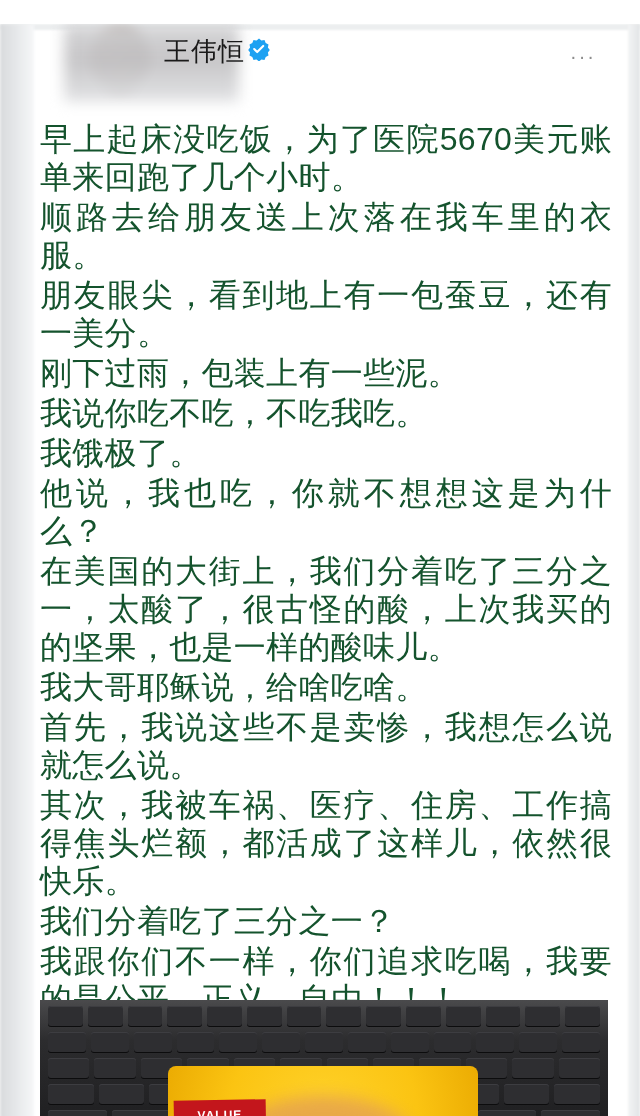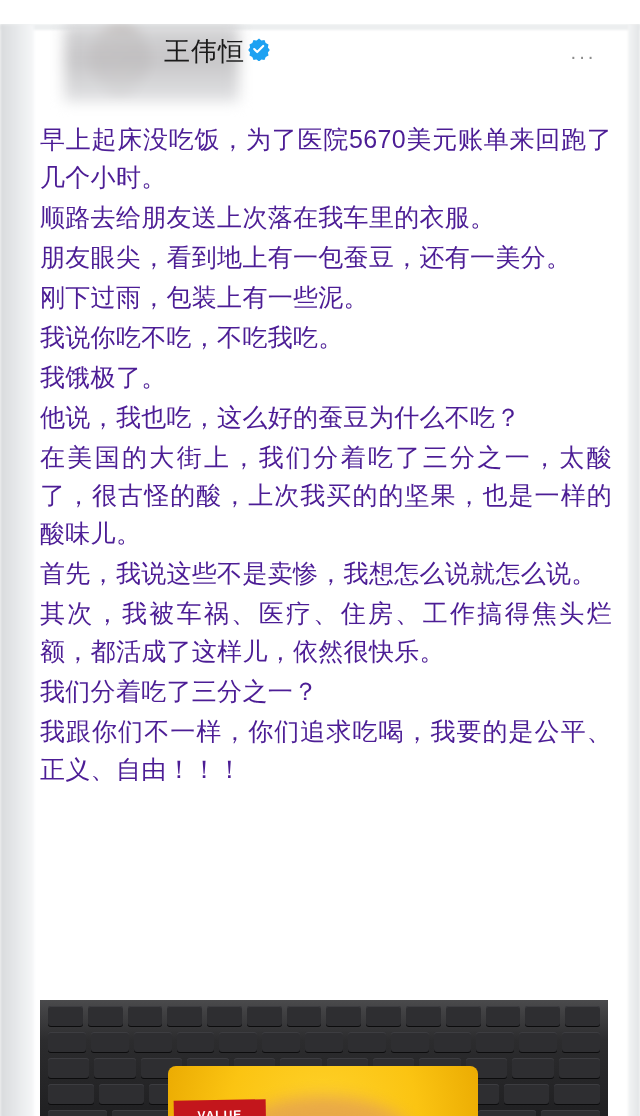--- a/index.html
+++ b/index.html
@@ -105,23 +105,23 @@
   .post-body {
     position: absolute;
     left: 34px;
     top: 96px;
     width: 586px;
     padding: 0 8px 0 6px;
     box-sizing: border-box;
   }
   .post-body p {
     margin: 0 0 2px 0;
-    font-size: 25px;
+    font-size: 32px;
     line-height: 38px;
-    color: #4c1d95;
+    color: #14532d;
     font-family: "Liberation Sans", sans-serif;
     letter-spacing: 0.3px;
     text-align: justify;
   }
 
   
   .attachment {
     position: absolute;
     left: 40px;
     top: 976px;
@@ -246,22 +246,23 @@
     <div class="more-dots">···</div>
   </div>
 
   <div class="post-body">
     <p>早上起床没吃饭，为了医院5670美元账单来回跑了几个小时。</p>
     <p>顺路去给朋友送上次落在我车里的衣服。</p>
     <p>朋友眼尖，看到地上有一包蚕豆，还有一美分。</p>
     <p>刚下过雨，包装上有一些泥。</p>
     <p>我说你吃不吃，不吃我吃。</p>
     <p>我饿极了。</p>
-    <p>他说，我也吃，这么好的蚕豆为什么不吃？</p>
+    <p>他说，我也吃，你就不想想这是为什么？</p>
     <p>在美国的大街上，我们分着吃了三分之一，太酸了，很古怪的酸，上次我买的的坚果，也是一样的酸味儿。</p>
+    <p>我大哥耶稣说，给啥吃啥。</p>
     <p>首先，我说这些不是卖惨，我想怎么说就怎么说。</p>
     <p>其次，我被车祸、医疗、住房、工作搞得焦头烂额，都活成了这样儿，依然很快乐。</p>
     <p>我们分着吃了三分之一？</p>
     <p>我跟你们不一样，你们追求吃喝，我要的是公平、正义、自由！！！</p>
   </div>
 
   <div class="attachment">
     <div class="kb-area">
       <div class="kb-rows">
         <div class="kb-row" style="top:0px;">

